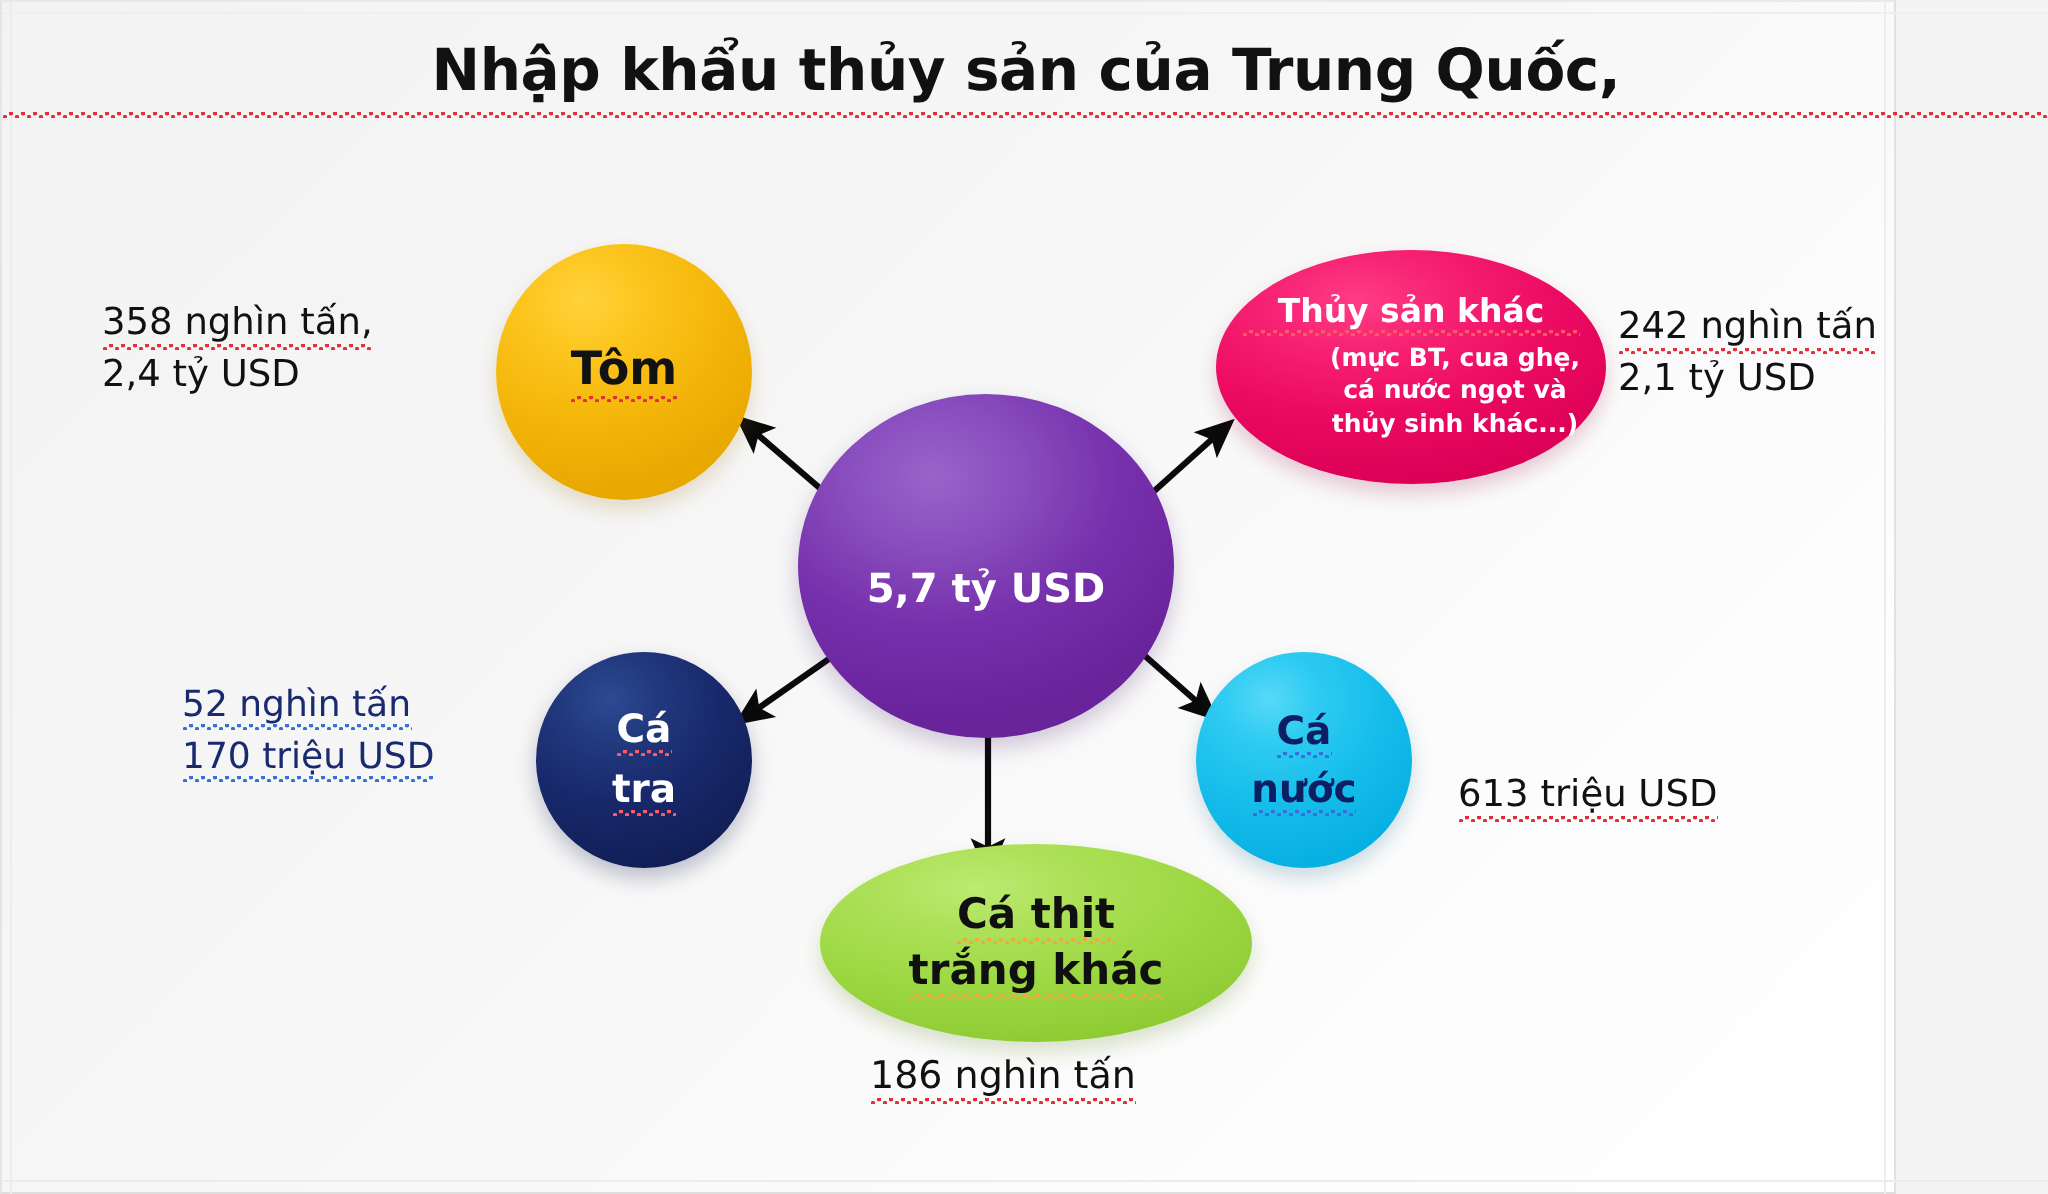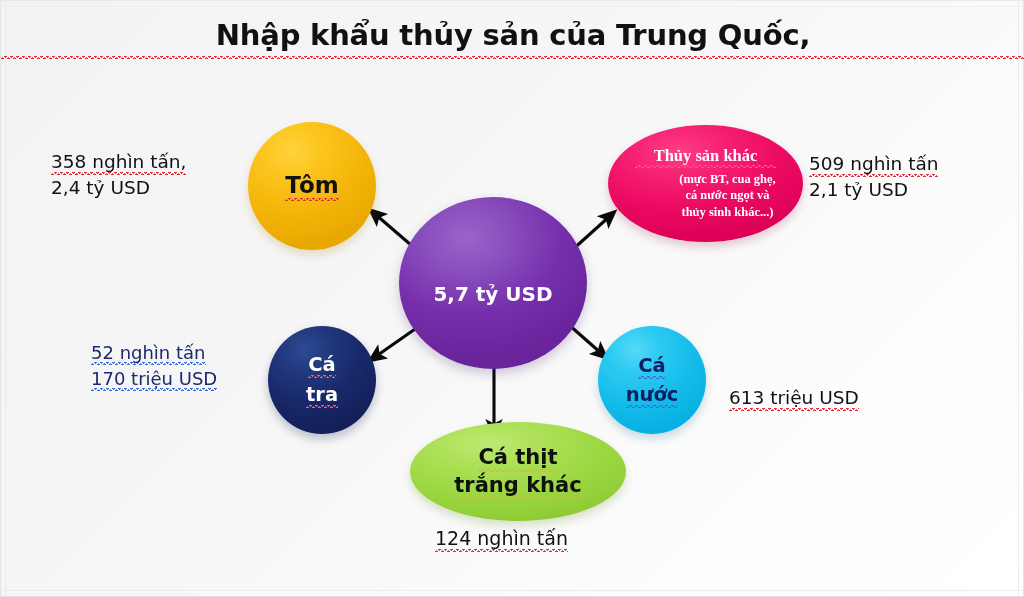--- a/index.html
+++ b/index.html
@@ -8,21 +8,21 @@
   }
   body {
     width: 1024px;
     height: 597px;
     background: #f4f4f4;
     font-family: "DejaVu Sans", sans-serif;
     overflow: hidden;
   }
   #canvas {
     position: relative;
-    width: 1024px;
+    width: 948px;
     height: 597px;
     background: linear-gradient(135deg, #f3f3f3 0%, #f6f6f6 40%, #fdfdfd 80%, #ffffff 100%);
     box-sizing: border-box;
     border-left: 1px solid #e4e4e4;
     border-top: 1px solid #e9e9e9;
     border-right: 1px solid #e1e1e1;
     border-bottom: 1px solid #dedede;
   }
   #edgeline-left {
     position: absolute;
@@ -147,21 +147,21 @@
   #node-tom .lbl { color: #121212; font-size: 23px; }
 
   #node-khac {
     left: 607px; top: 124px;
     width: 195px; height: 117px;
     border-radius: 50%;
     background:
       radial-gradient(ellipse 85% 78% at 36% 22%, #ff3d86 0%, #f72374 26%, #ec0a62 62%, #dc0057 100%);
     box-shadow: 0 5px 10px rgba(150,0,60,0.2);
   }
-  #node-khac .lbl { color: #ffffff; font-family: Liberation Serif, serif; }
+  #node-khac .lbl { color: #ffffff; }
   #node-khac .title-l { font-size: 16.5px; display:block; margin-bottom: 2px; }
   #node-khac .sub-l { font-size: 12.5px; display:block; line-height: 1.33; font-weight: bold; margin-left: 44px; }
 
   #node-catra {
     left: 267px; top: 325px;
     width: 108px; height: 108px;
     border-radius: 50%;
     background:
       radial-gradient(ellipse 85% 78% at 34% 22%, #2c4a92 0%, #22397e 26%, #18296b 60%, #121f57 100%);
     box-shadow: 0 5px 10px rgba(10,20,70,0.25);
@@ -265,21 +265,21 @@
 
   <div class="node" id="node-khac">
     <div class="lbl">
       <span class="title-l sq-w">Thủy sản khác</span>
       <span class="sub-l">(mực BT, cua ghẹ,</span>
       <span class="sub-l">cá nước ngọt và</span>
       <span class="sub-l">thủy sinh khác...)</span>
     </div>
   </div>
   <div class="callout" id="callout-khac">
-    <span class="sq">509 nghìn tấn</span><br>
+    <span class="sq">242 nghìn tấn</span><br>
     <span>2,1 tỷ USD</span>
   </div>
 
   <div class="node" id="node-catra">
     <div class="lbl">
       <span class="sq-w">Cá</span><br>
       <span class="sq-w">tra</span>
     </div>
   </div>
   <div class="callout" id="callout-catra">
@@ -298,16 +298,16 @@
     <span class="sq">613 triệu USD</span>
   </div>
 
   <div class="node" id="node-cathit">
     <div class="lbl">
       <span class="sq-o">Cá thịt</span><br>
       <span class="sq-o">trắng khác</span>
     </div>
   </div>
   <div class="callout" id="callout-cathit">
-    <span class="sq">124 nghìn tấn</span><br>
+    <span class="sq">186 nghìn tấn</span><br>
   </div>
 
 </div>
 
 </body></html>

